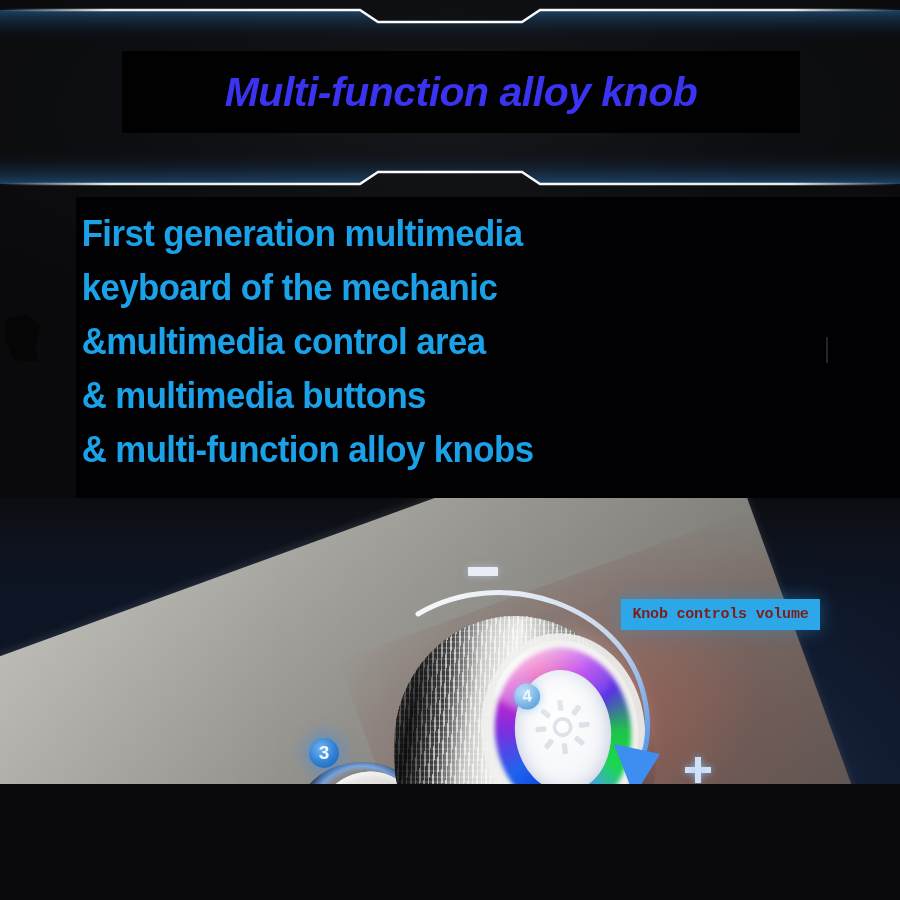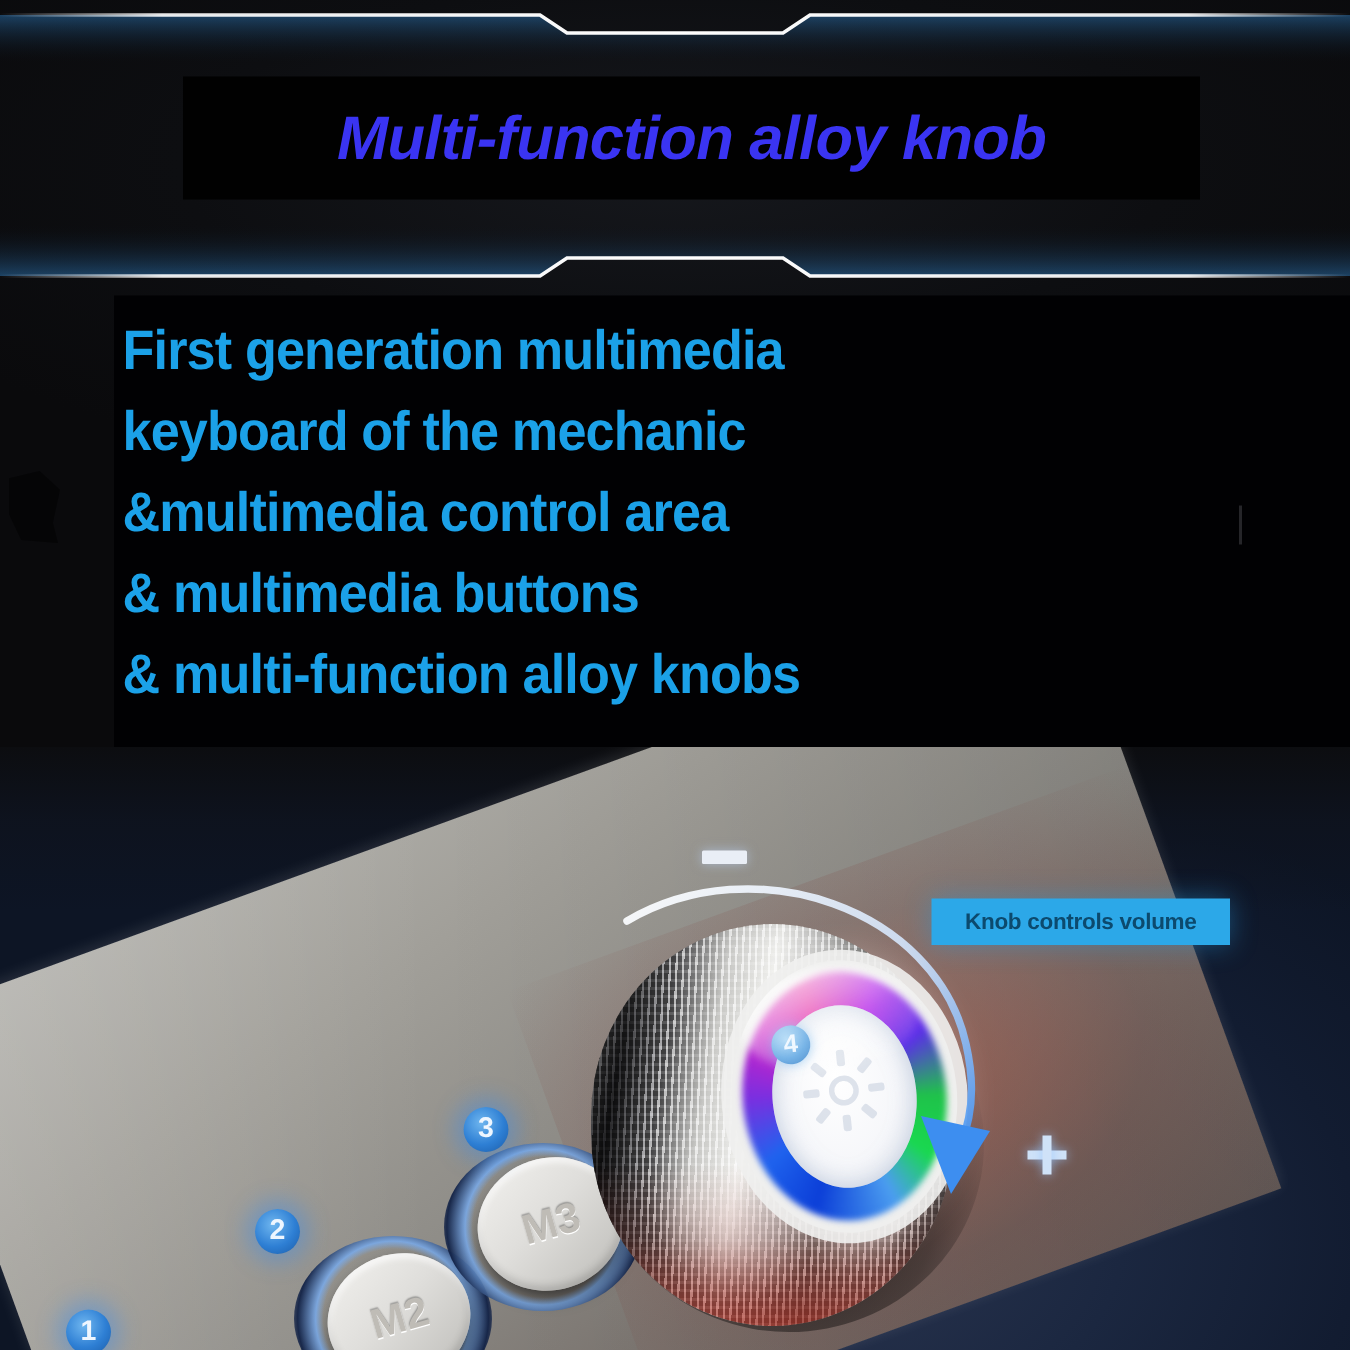--- a/index.html
+++ b/index.html
@@ -8,21 +8,21 @@
     padding: 0;
     background: #0a0a0c;
   }
   body {
     font-family: "Liberation Sans", sans-serif;
   }
 
   .page {
     position: relative;
     width: 900px;
-    height: 900px;
+    height: 784px;
     overflow: hidden;
     background: #0b0b0d;
   }
 
   
   .top-panel {
     position: absolute;
     left: 0; top: 0;
     width: 900px; height: 500px;
     background:
@@ -281,23 +281,23 @@
 
   
   .callout {
     position: absolute; left: 621px; top: 599px;
     width: 199px; height: 31px;
     background: #2ca8e8;
     display: flex; align-items: center; justify-content: center;
     box-shadow: 0 0 18px rgba(40,150,220,.45);
   }
   .callout-text {
-    font-family: Liberation Sans, sans-serif;
+    font-family: Liberation Mono, monospace;
     font-size: 15px; font-weight: bold;
-    color: #0c4a6e; letter-spacing: -0.2px; white-space: nowrap;
+    color: #7f1d1d; letter-spacing: -0.2px; white-space: nowrap;
   }
 </style>
 </head>
 <body>
 
 <div class="page">
 
   <div class="top-panel">
 
     <svg class="deco-line-1" viewBox="0 0 900 40" preserveAspectRatio="none">

